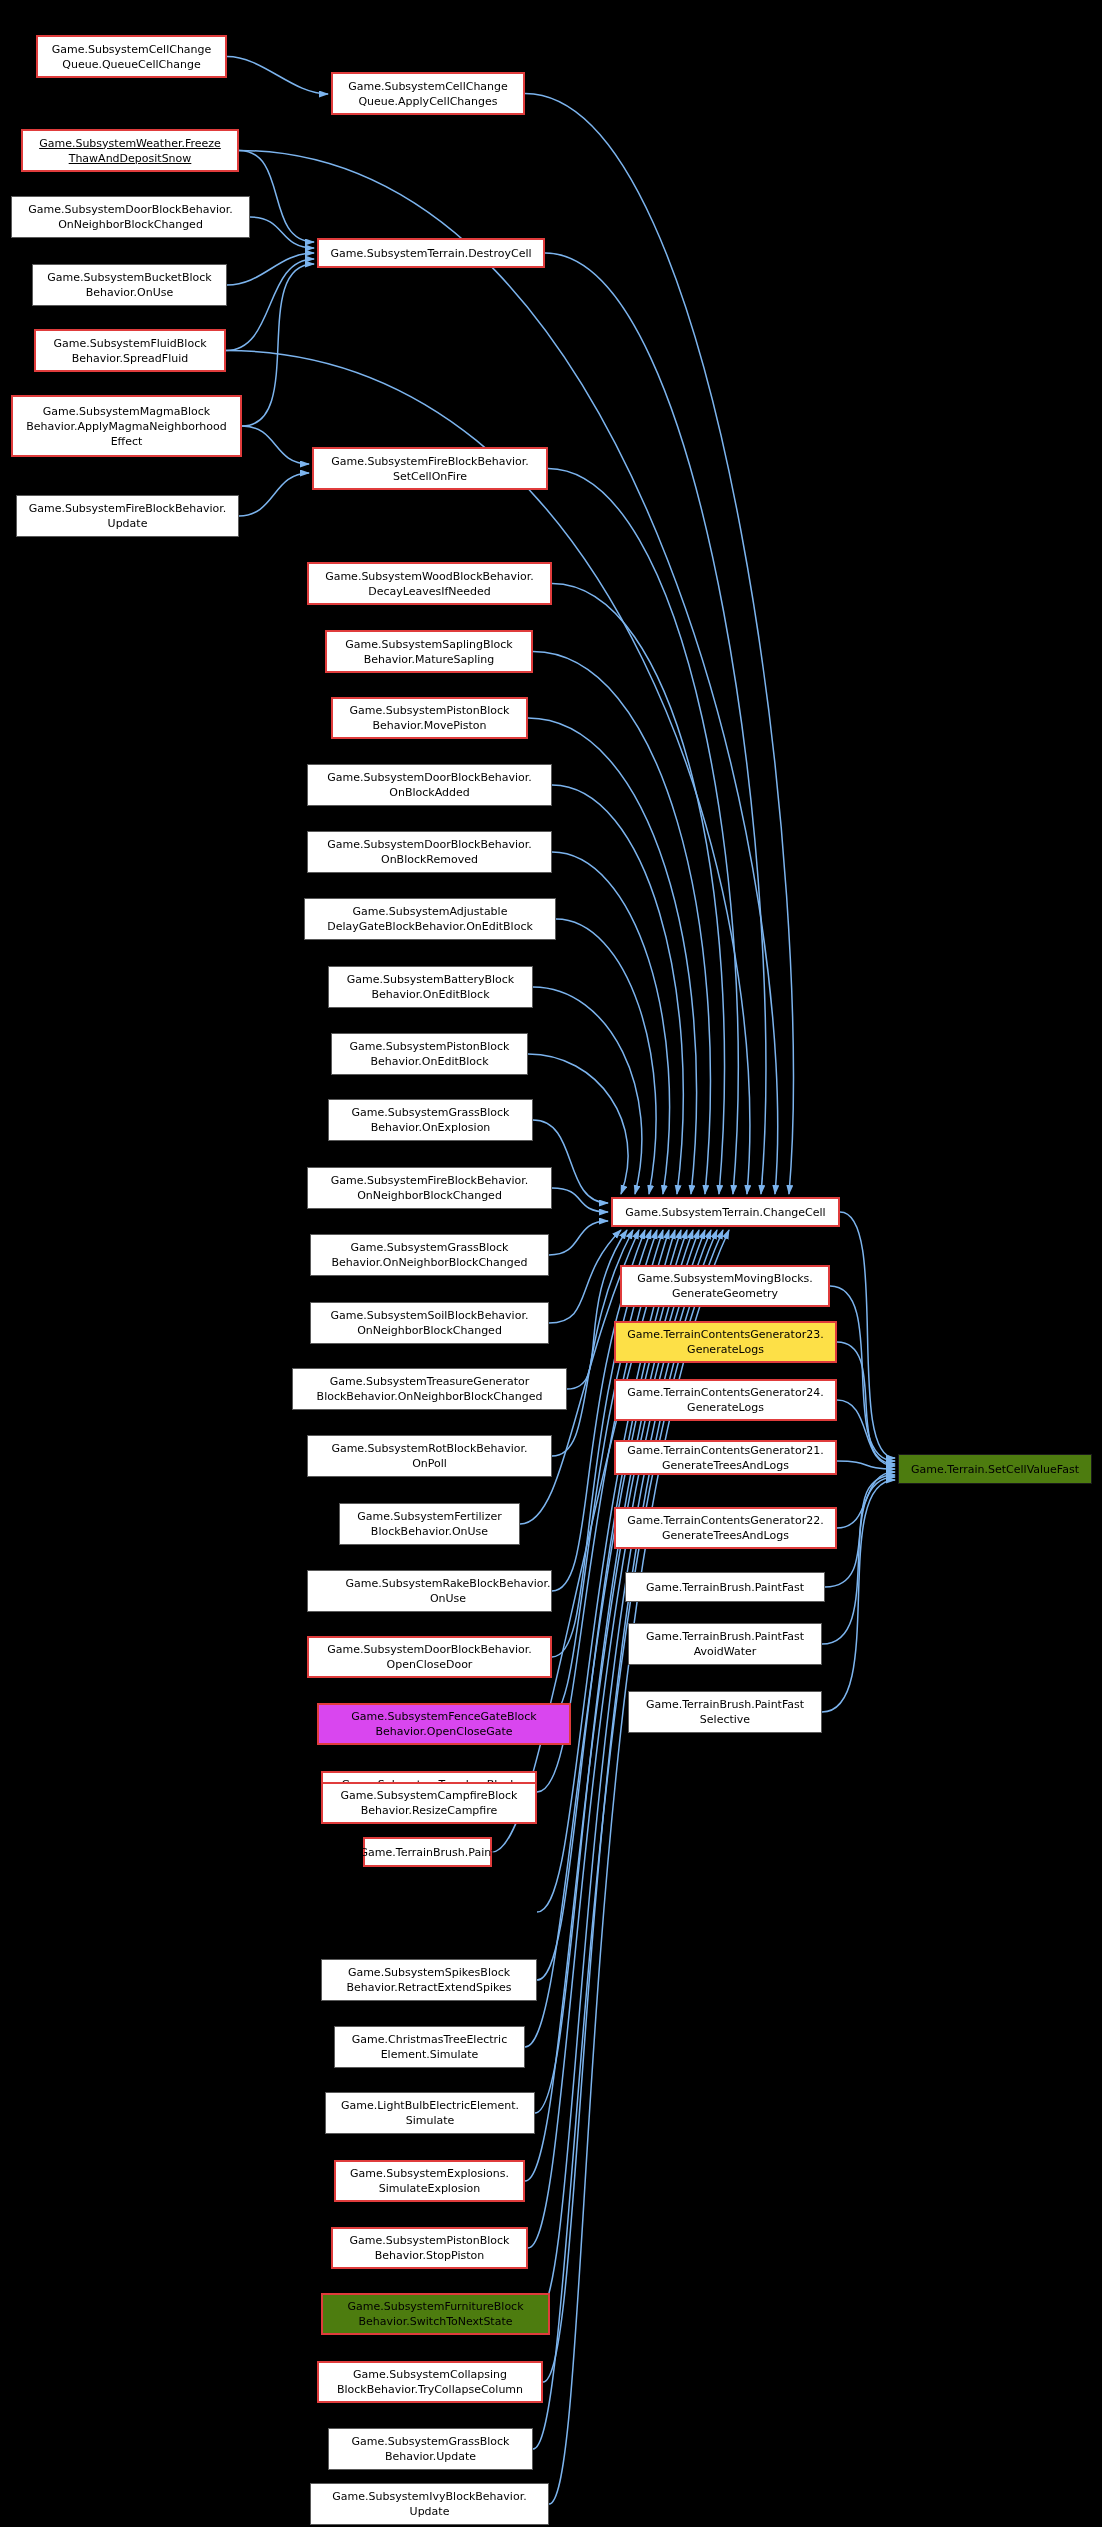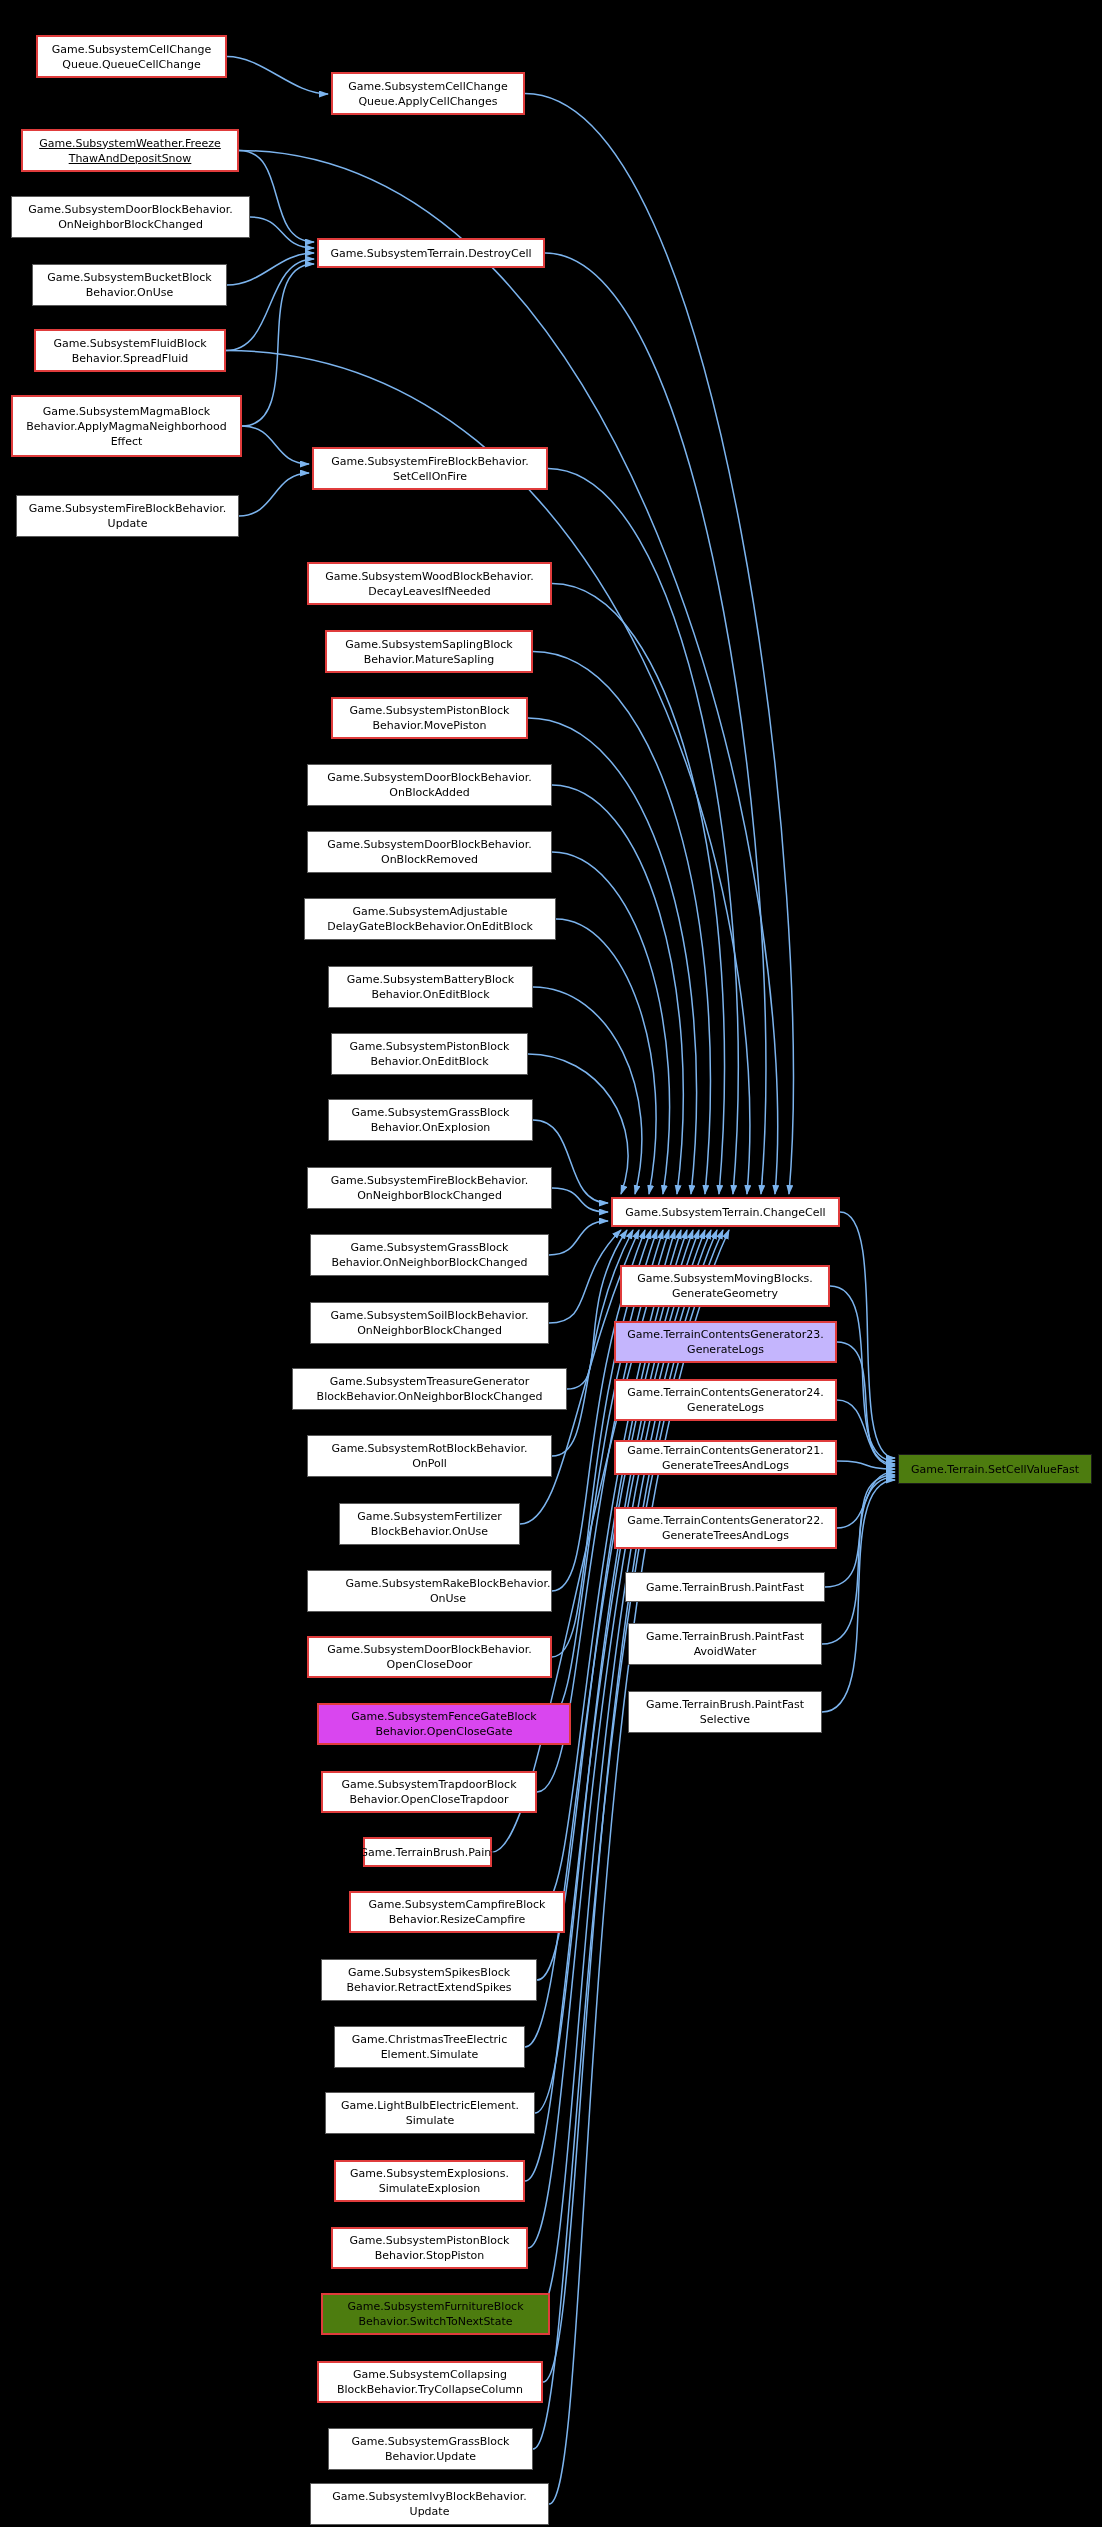--- a/index.html
+++ b/index.html
@@ -205,21 +205,21 @@
       <span>Game.SubsystemFenceGateBlock</span>
       <span>Behavior.OpenCloseGate</span>
     </div>
     <div class="node" style="left: 321px; top: 1771px; width: 216px; height: 42px; border: 2px solid rgb(224, 60, 60); background: rgb(255, 255, 255); color: rgb(0, 0, 0);">
       <span>Game.SubsystemTrapdoorBlock</span>
       <span>Behavior.OpenCloseTrapdoor</span>
     </div>
     <div class="node" style="left: 363px; top: 1837px; width: 129px; height: 30px; border: 2px solid rgb(224, 60, 60); background: rgb(255, 255, 255); color: rgb(0, 0, 0);">
       <span>Game.TerrainBrush.Paint</span>
     </div>
-    <div class="node" style="left: 321px; top: 1891px; width: 216px; height: 42px; border: 2px solid rgb(224, 60, 60); background: rgb(255, 255, 255); color: rgb(0, 0, 0); margin-left: 28px;">
+    <div class="node" style="left: 321px; top: 1782px; width: 216px; height: 42px; border: 2px solid rgb(224, 60, 60); background: rgb(255, 255, 255); color: rgb(0, 0, 0);">
       <span>Game.SubsystemCampfireBlock</span>
       <span>Behavior.ResizeCampfire</span>
     </div>
     <div class="node" style="left: 321px; top: 1959px; width: 216px; height: 42px; border: 1.5px solid rgb(90, 90, 90); background: rgb(255, 255, 255); color: rgb(0, 0, 0);">
       <span>Game.SubsystemSpikesBlock</span>
       <span>Behavior.RetractExtendSpikes</span>
     </div>
     <div class="node" style="left: 334px; top: 2026px; width: 191px; height: 42px; border: 1.5px solid rgb(90, 90, 90); background: rgb(255, 255, 255); color: rgb(0, 0, 0);">
       <span>Game.ChristmasTreeElectric</span>
       <span>Element.Simulate</span>
@@ -252,21 +252,21 @@
       <span>Game.SubsystemIvyBlockBehavior.</span>
       <span>Update</span>
     </div>
     <div class="node" style="left: 611px; top: 1197px; width: 229px; height: 30px; border: 2px solid rgb(224, 60, 60); background: rgb(255, 255, 255); color: rgb(0, 0, 0);">
       <span>Game.SubsystemTerrain.ChangeCell</span>
     </div>
     <div class="node" style="left: 620px; top: 1265px; width: 210px; height: 42px; border: 2px solid rgb(224, 60, 60); background: rgb(255, 255, 255); color: rgb(0, 0, 0);">
       <span>Game.SubsystemMovingBlocks.</span>
       <span>GenerateGeometry</span>
     </div>
-    <div class="node" style="left: 614px; top: 1321px; width: 223px; height: 42px; border: 2px solid rgb(224, 60, 60); background: #c4b5fd; color: rgb(0, 0, 0); justify-content: center;">
+    <div class="node" style="left: 614px; top: 1321px; width: 223px; height: 42px; border: 2px solid rgb(224, 60, 60); background: #fde047; color: rgb(0, 0, 0); justify-content: center;">
       <span>Game.TerrainContentsGenerator23.</span>
       <span>GenerateLogs</span>
     </div>
     <div class="node" style="left: 614px; top: 1379px; width: 223px; height: 42px; border: 2px solid rgb(224, 60, 60); background: rgb(255, 255, 255); color: rgb(0, 0, 0);">
       <span>Game.TerrainContentsGenerator24.</span>
       <span>GenerateLogs</span>
     </div>
     <div class="node" style="left: 614px; top: 1440px; width: 223px; height: 35px; border: 2px solid rgb(224, 60, 60); background: rgb(255, 255, 255); color: rgb(0, 0, 0);">
       <span>Game.TerrainContentsGenerator21.</span>
       <span>GenerateTreesAndLogs</span>

